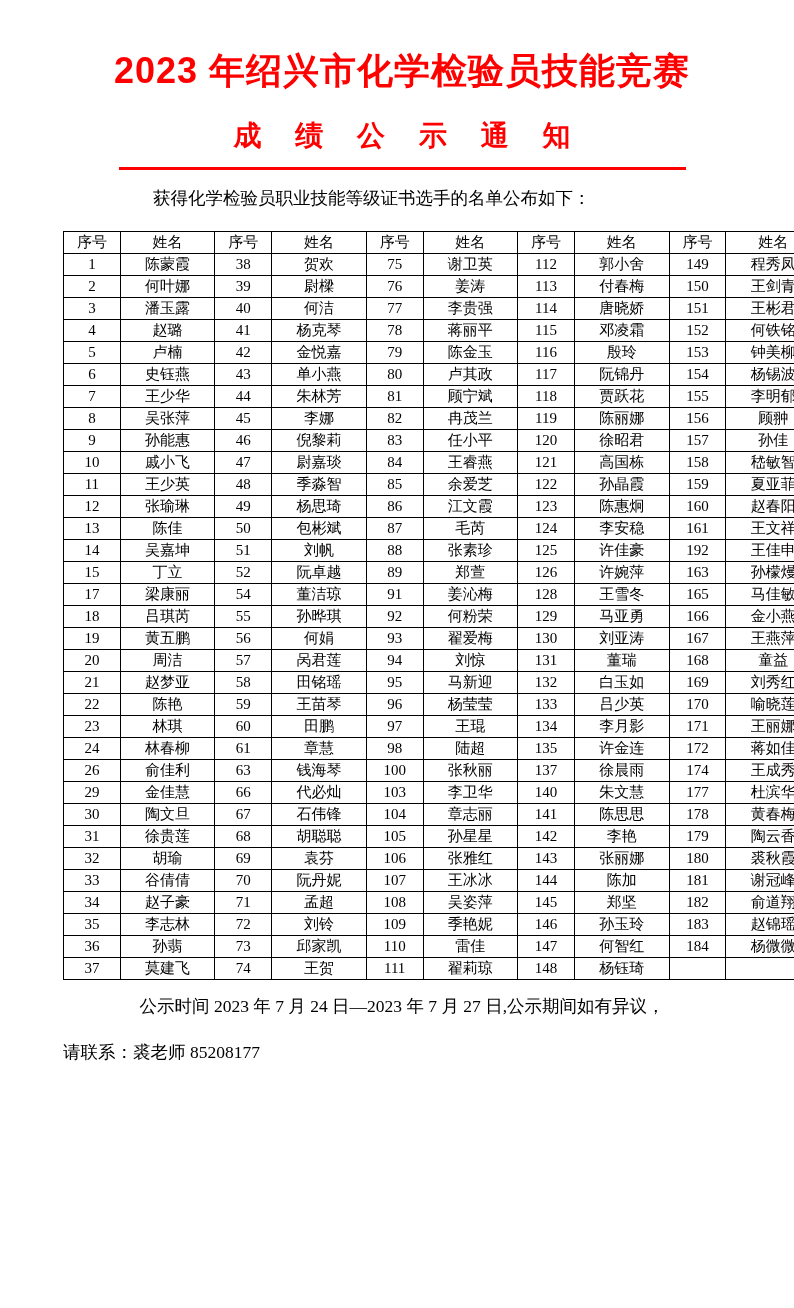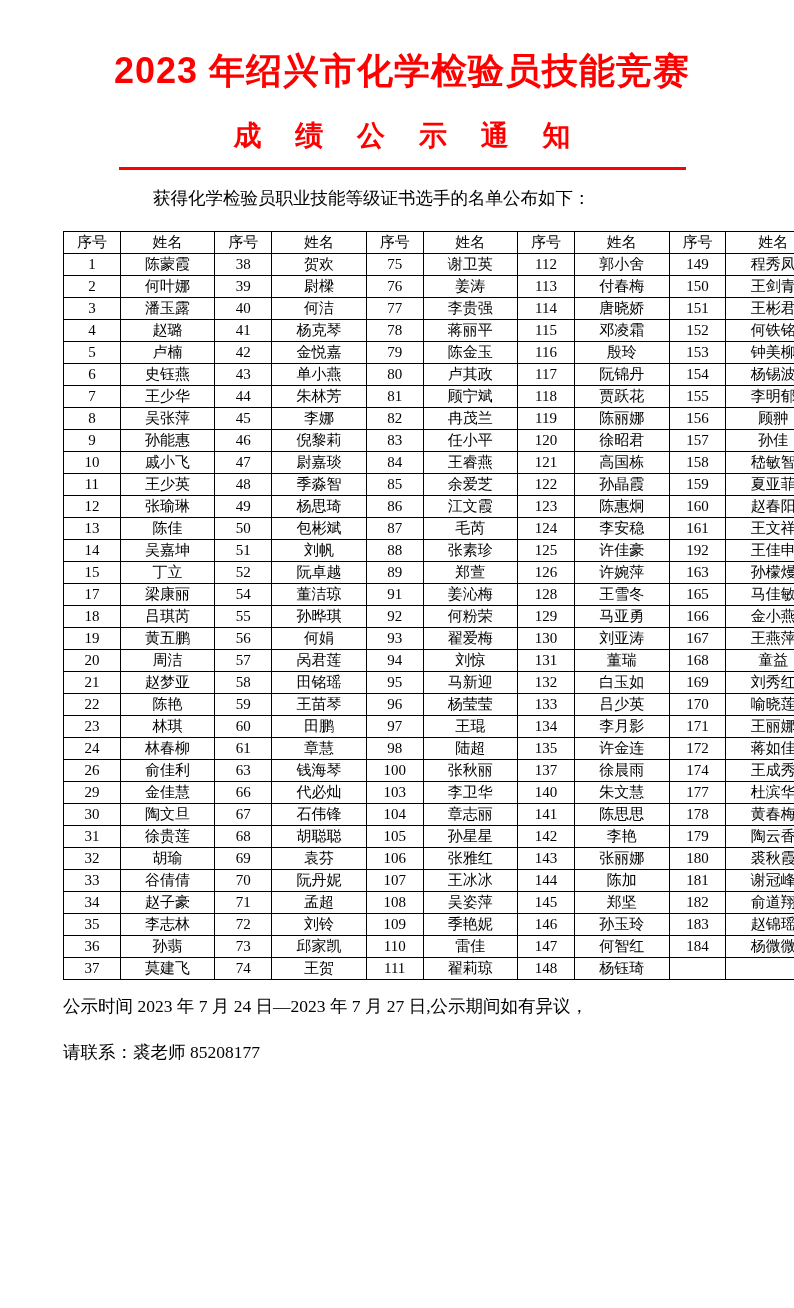--- a/index.html
+++ b/index.html
@@ -69,20 +69,21 @@
     line-height: 21px;
     padding: 0;
     overflow: hidden;
     white-space: nowrap;
   }
   col.c-seq  { width: 7.5%; }
   col.c-name { width: 12.5%; }
 
   .footer1 {
     font-size: 17.5px;
+    text-align: center;
     margin: 14px 0 4px 0;
     line-height: 24px;
   }
   .footer2 {
     font-size: 17.5px;
     text-align: left;
     margin: 22px 0 0 0;
     line-height: 24px;
   }
 </style>

